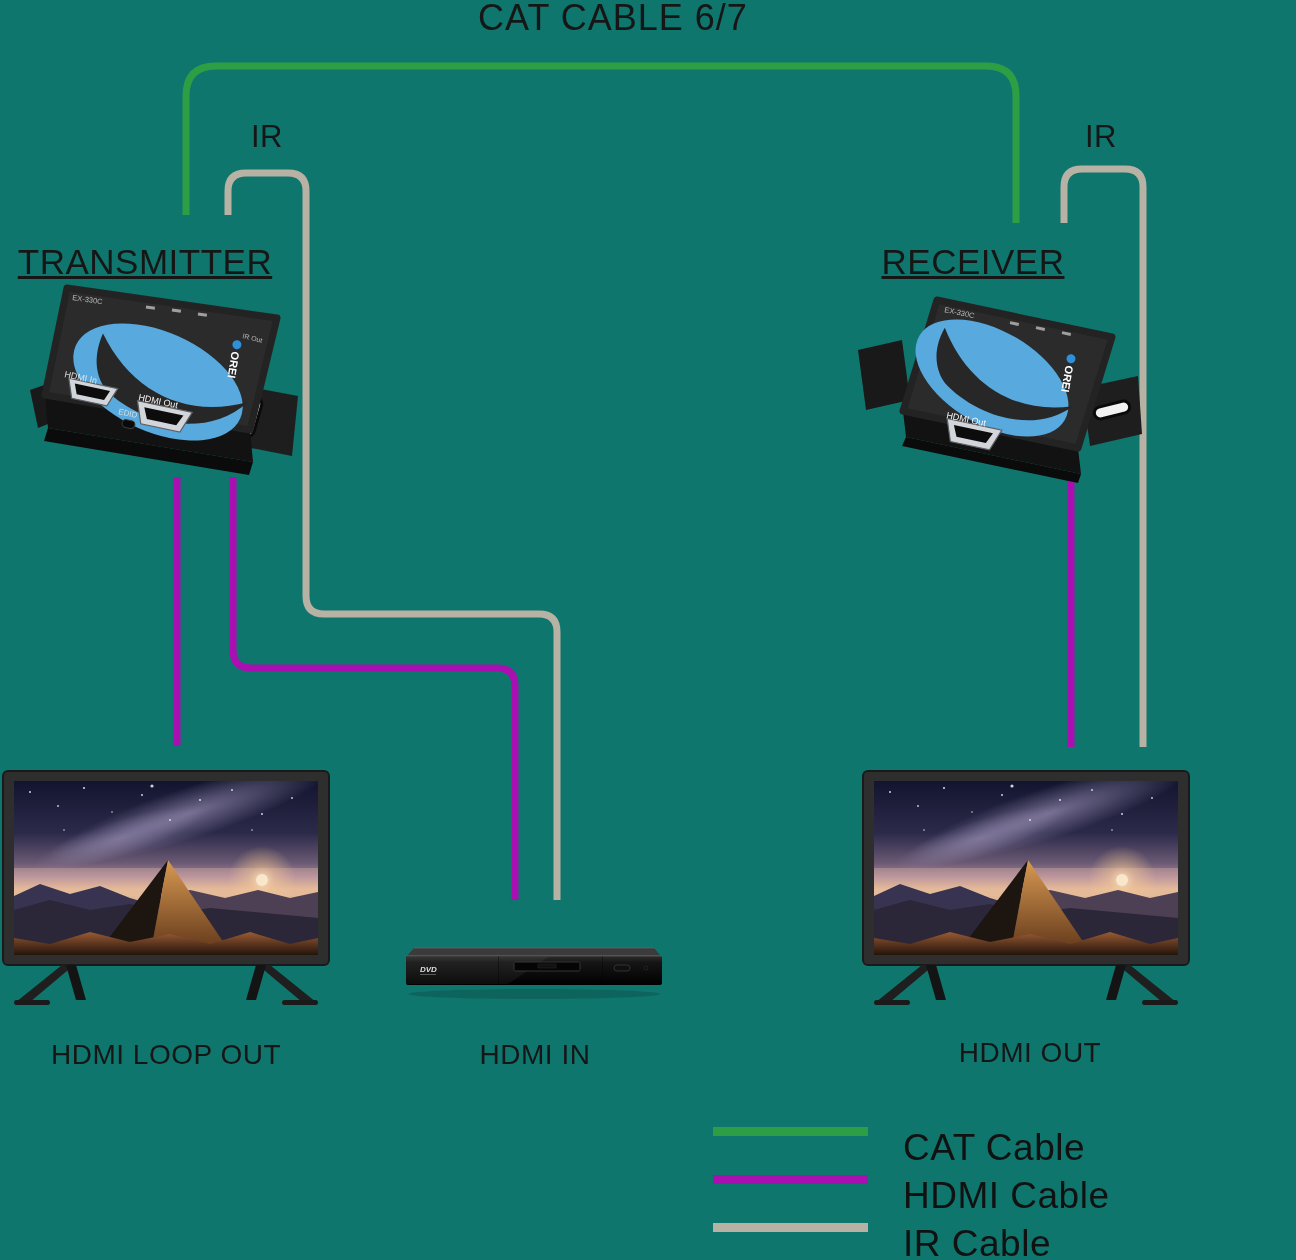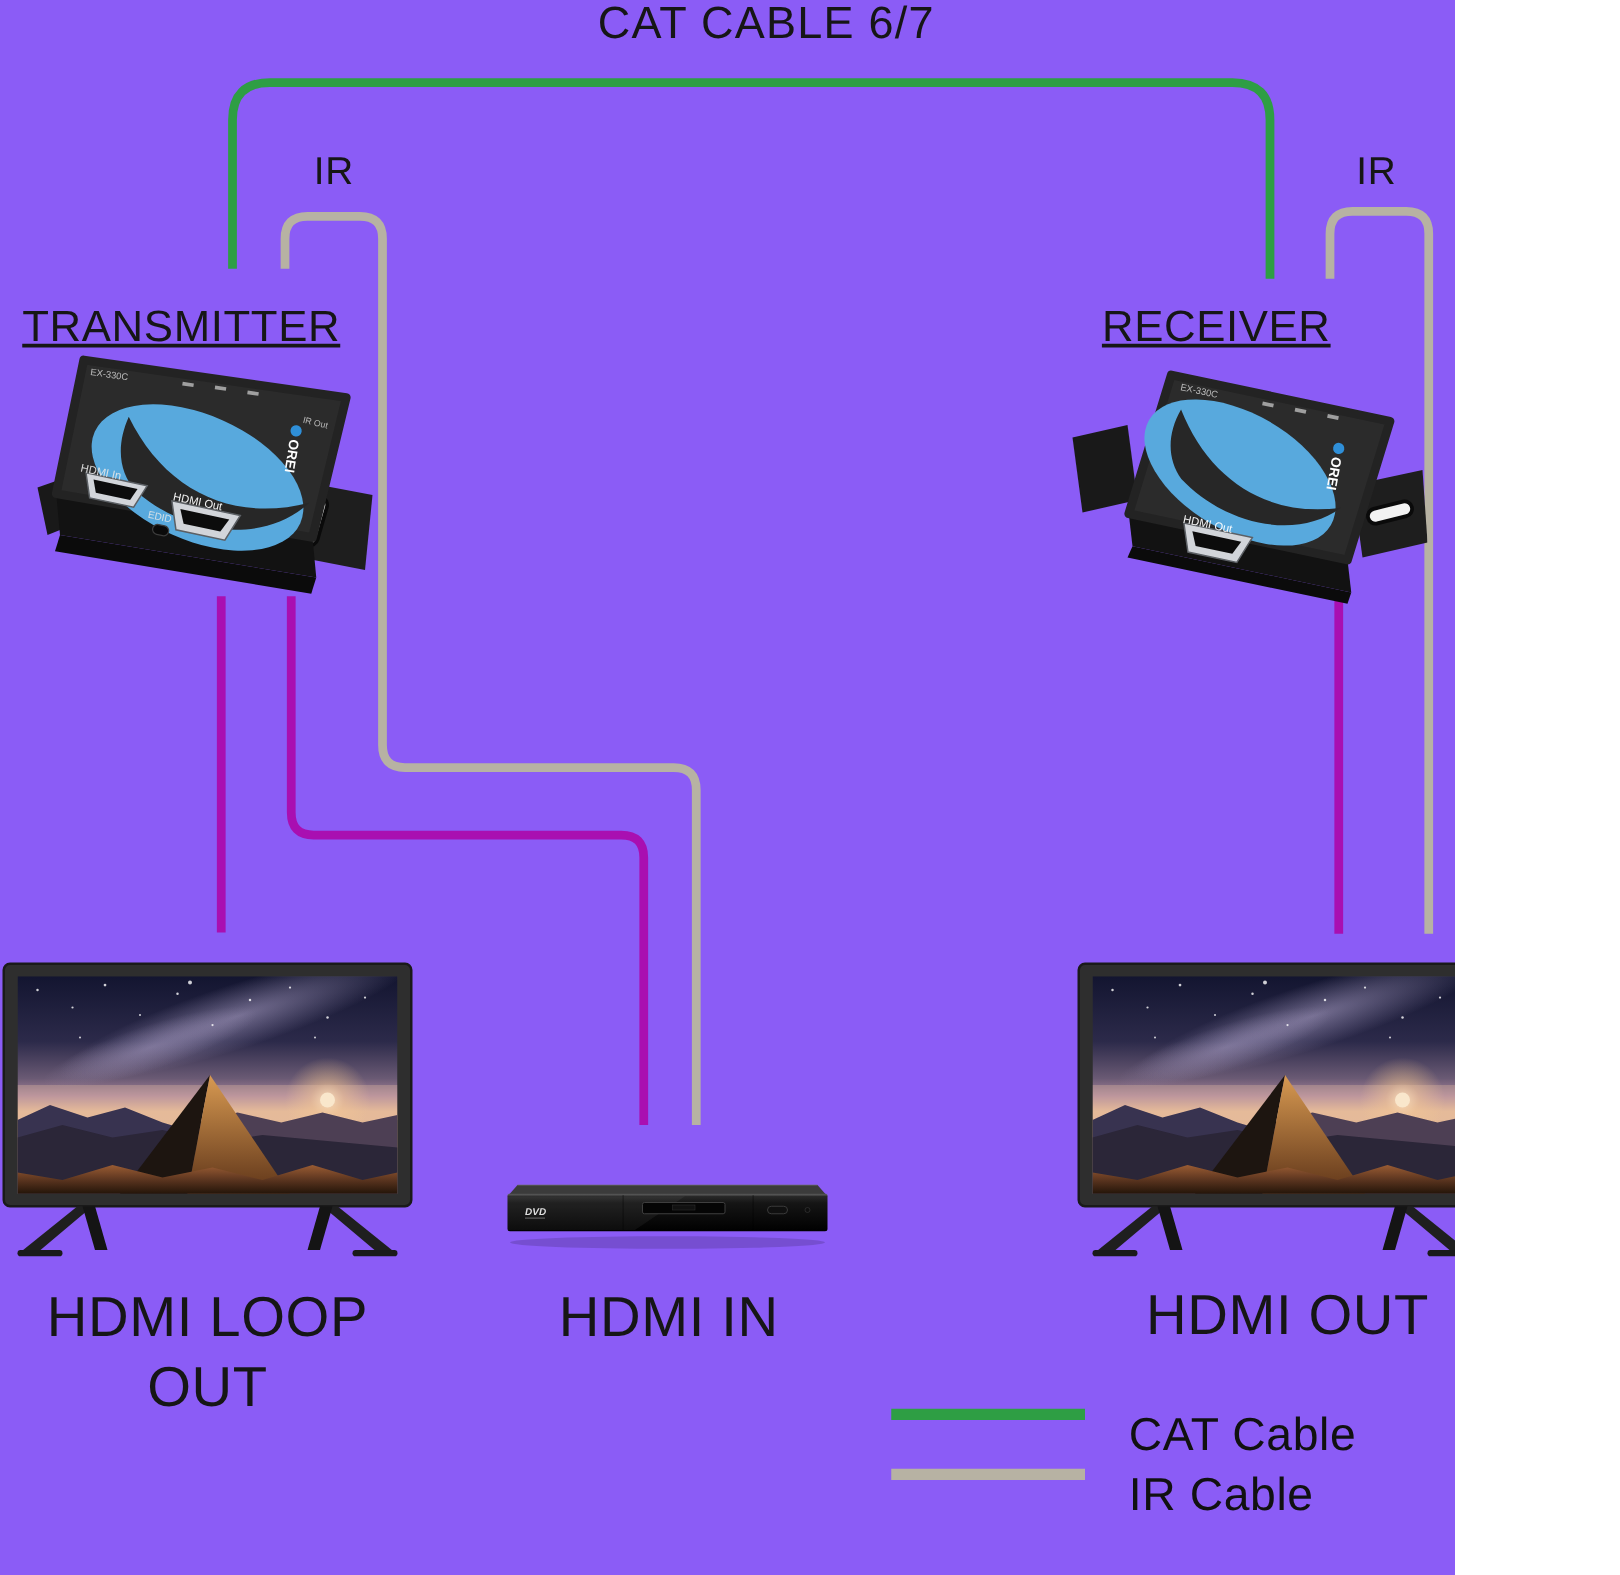--- a/index.html
+++ b/index.html
@@ -1,24 +1,24 @@
 <!DOCTYPE html>
 <html><head>
 <meta charset="utf-8">
 <style>
   html,body{margin:0;padding:0;background:#ffffff;}
-  .stage{position:relative;width:1164px;height:1260px;background:#8b5cf6;overflow:hidden;
+  .stage{position:relative;width:1296px;height:1260px;background:#0f766e;overflow:hidden;
          font-family:"Liberation Sans","DejaVu Sans",sans-serif;color:#161616;}
   .abs{position:absolute;}
   .lbl{position:absolute;text-align:center;color:#161616;letter-spacing:0.5px;
        font-family:"Liberation Sans","DejaVu Sans",sans-serif;}
   .lbl-title{font-size:36px;line-height:1.2;letter-spacing:1px;}
   .lbl-node{font-size:35px;line-height:1.25;text-decoration:underline;}
   .lbl-ir{font-size:31px;line-height:1.2;}
-  .lbl-port{font-size:45px;line-height:1.25;}
+  .lbl-port{font-size:28px;line-height:1.25;margin-top:11px;}
   .legend{position:absolute;left:713px;top:1127px;width:460px;}
   .legend-row{display:flex;align-items:flex-start;height:48px;}
   .swatch{display:inline-block;width:155px;height:9px;margin-right:35px;flex:0 0 155px;}
   .legend-label{font-size:37px;color:#111111;letter-spacing:0.5px;white-space:nowrap;}
   svg text{font-family:"Liberation Sans","DejaVu Sans",sans-serif;}
 </style>
 </head>
 <body>
 
 <div class="stage">
@@ -277,18 +277,22 @@
   <div class="lbl lbl-port" style="left:0px;top:1026px;width:332px">HDMI LOOP OUT</div>
   <div class="lbl lbl-port" style="left:404px;top:1026px;width:262px">HDMI IN</div>
   <div class="lbl lbl-port" style="left:864px;top:1024px;width:332px">HDMI OUT</div>
 
   <div class="legend">
     <div class="legend-row">
       <span class="swatch" style="background: rgb(46, 158, 68);"></span>
       <span class="legend-label">CAT Cable</span>
     </div>
     <div class="legend-row">
+      <span class="swatch" style="background: rgb(169, 15, 177);"></span>
+      <span class="legend-label">HDMI Cable</span>
+    </div>
+    <div class="legend-row">
       <span class="swatch" style="background: rgb(183, 178, 163);"></span>
       <span class="legend-label">IR Cable</span>
     </div>
   </div>
 
 </div>
 
 </body></html>

